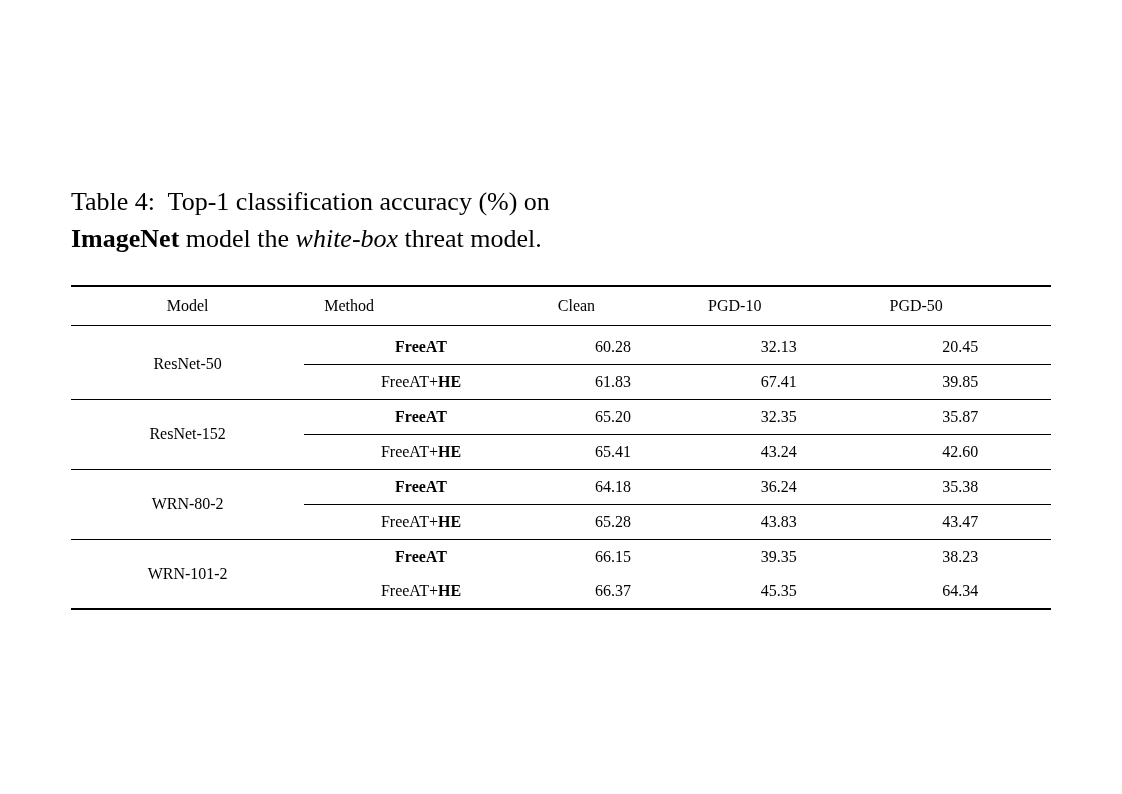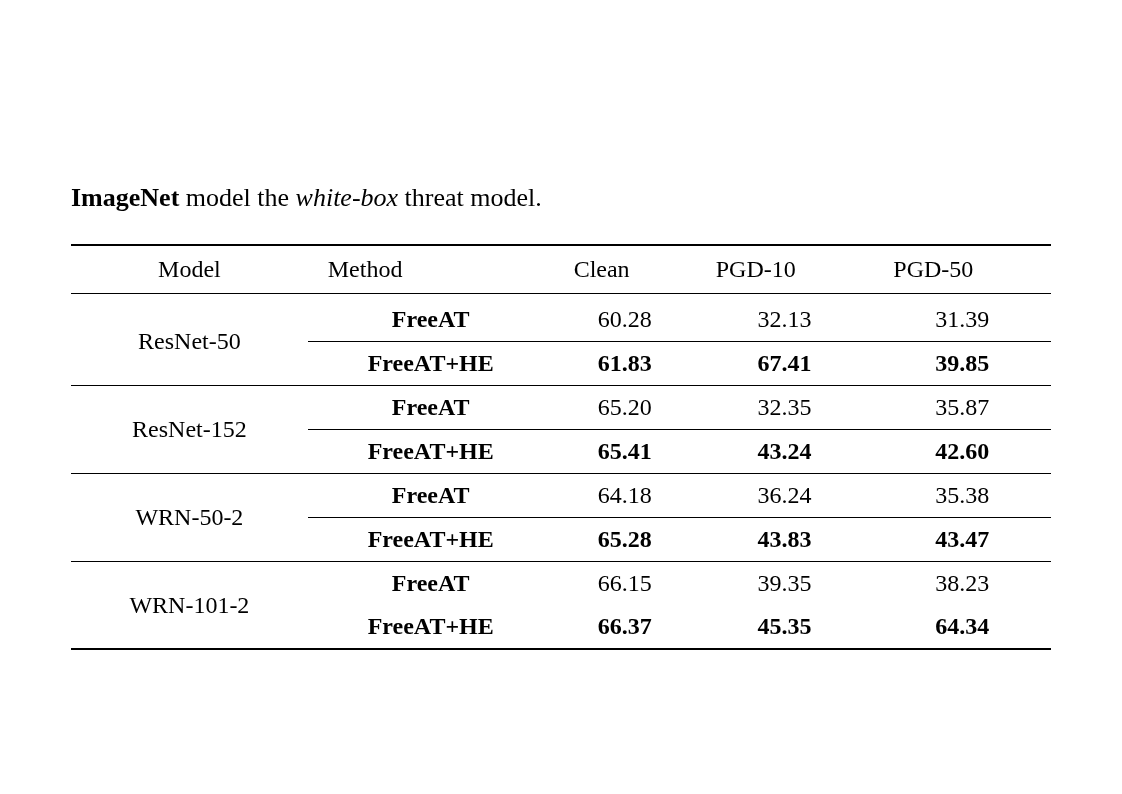--- a/index.html
+++ b/index.html
@@ -35,21 +35,21 @@
       font-weight: bold;
     }
 
     .caption em {
       font-style: italic;
     }
 
     table {
       width: 100%;
       border-collapse: collapse;
-      font-size: 24px;
+      font-size: 16px;
       color: #000;
     }
 
     thead th {
       border-top: 2px solid #000;
       border-bottom: 1px solid #000;
       padding: 10px 20px;
       text-align: left;
       font-weight: normal;
     }
@@ -80,50 +80,50 @@
 
     .row-group {
       border-bottom: 1px solid #000;
     }
 
     .row-group:last-child {
       border-bottom: 2px solid #000;
     }
 
     .bold-row td {
-      font-weight: bold;
+      font-weight: normal;
     }
   </style>
 </head>
 <body>
 
 <div class="container">
   <div class="caption">
-    <br>
+    <span>Table 4:&nbsp; Top-1 classification accuracy (%) on</span><br>
     <strong>ImageNet</strong><span> model the </span><em>white-box</em><span> threat model.</span>
   </div>
 
   <table>
     <thead>
       <tr>
         <th>Model</th>
         <th>Method</th>
         <th>Clean</th>
         <th>PGD-10</th>
         <th>PGD-50</th>
       </tr>
     </thead>
     <tbody>
 
       <tr class="row-group">
         <td class="model-cell" rowspan="2">ResNet-50</td>
         <td class="method-cell">FreeAT</td>
         <td>60.28</td>
         <td>32.13</td>
-        <td>31.39</td>
+        <td>20.45</td>
       </tr>
       <tr class="row-group bold-row">
         <td class="method-cell">FreeAT+<strong>HE</strong></td>
         <td>61.83</td>
         <td>67.41</td>
         <td>39.85</td>
       </tr>
 
       <tr class="row-group">
         <td class="model-cell" rowspan="2">ResNet-152</td>
@@ -133,21 +133,21 @@
         <td>35.87</td>
       </tr>
       <tr class="row-group bold-row">
         <td class="method-cell">FreeAT+<strong>HE</strong></td>
         <td>65.41</td>
         <td>43.24</td>
         <td>42.60</td>
       </tr>
 
       <tr class="row-group">
-        <td class="model-cell" rowspan="2">WRN-50-2</td>
+        <td class="model-cell" rowspan="2">WRN-80-2</td>
         <td class="method-cell">FreeAT</td>
         <td>64.18</td>
         <td>36.24</td>
         <td>35.38</td>
       </tr>
       <tr class="row-group bold-row">
         <td class="method-cell">FreeAT+<strong>HE</strong></td>
         <td>65.28</td>
         <td>43.83</td>
         <td>43.47</td>

